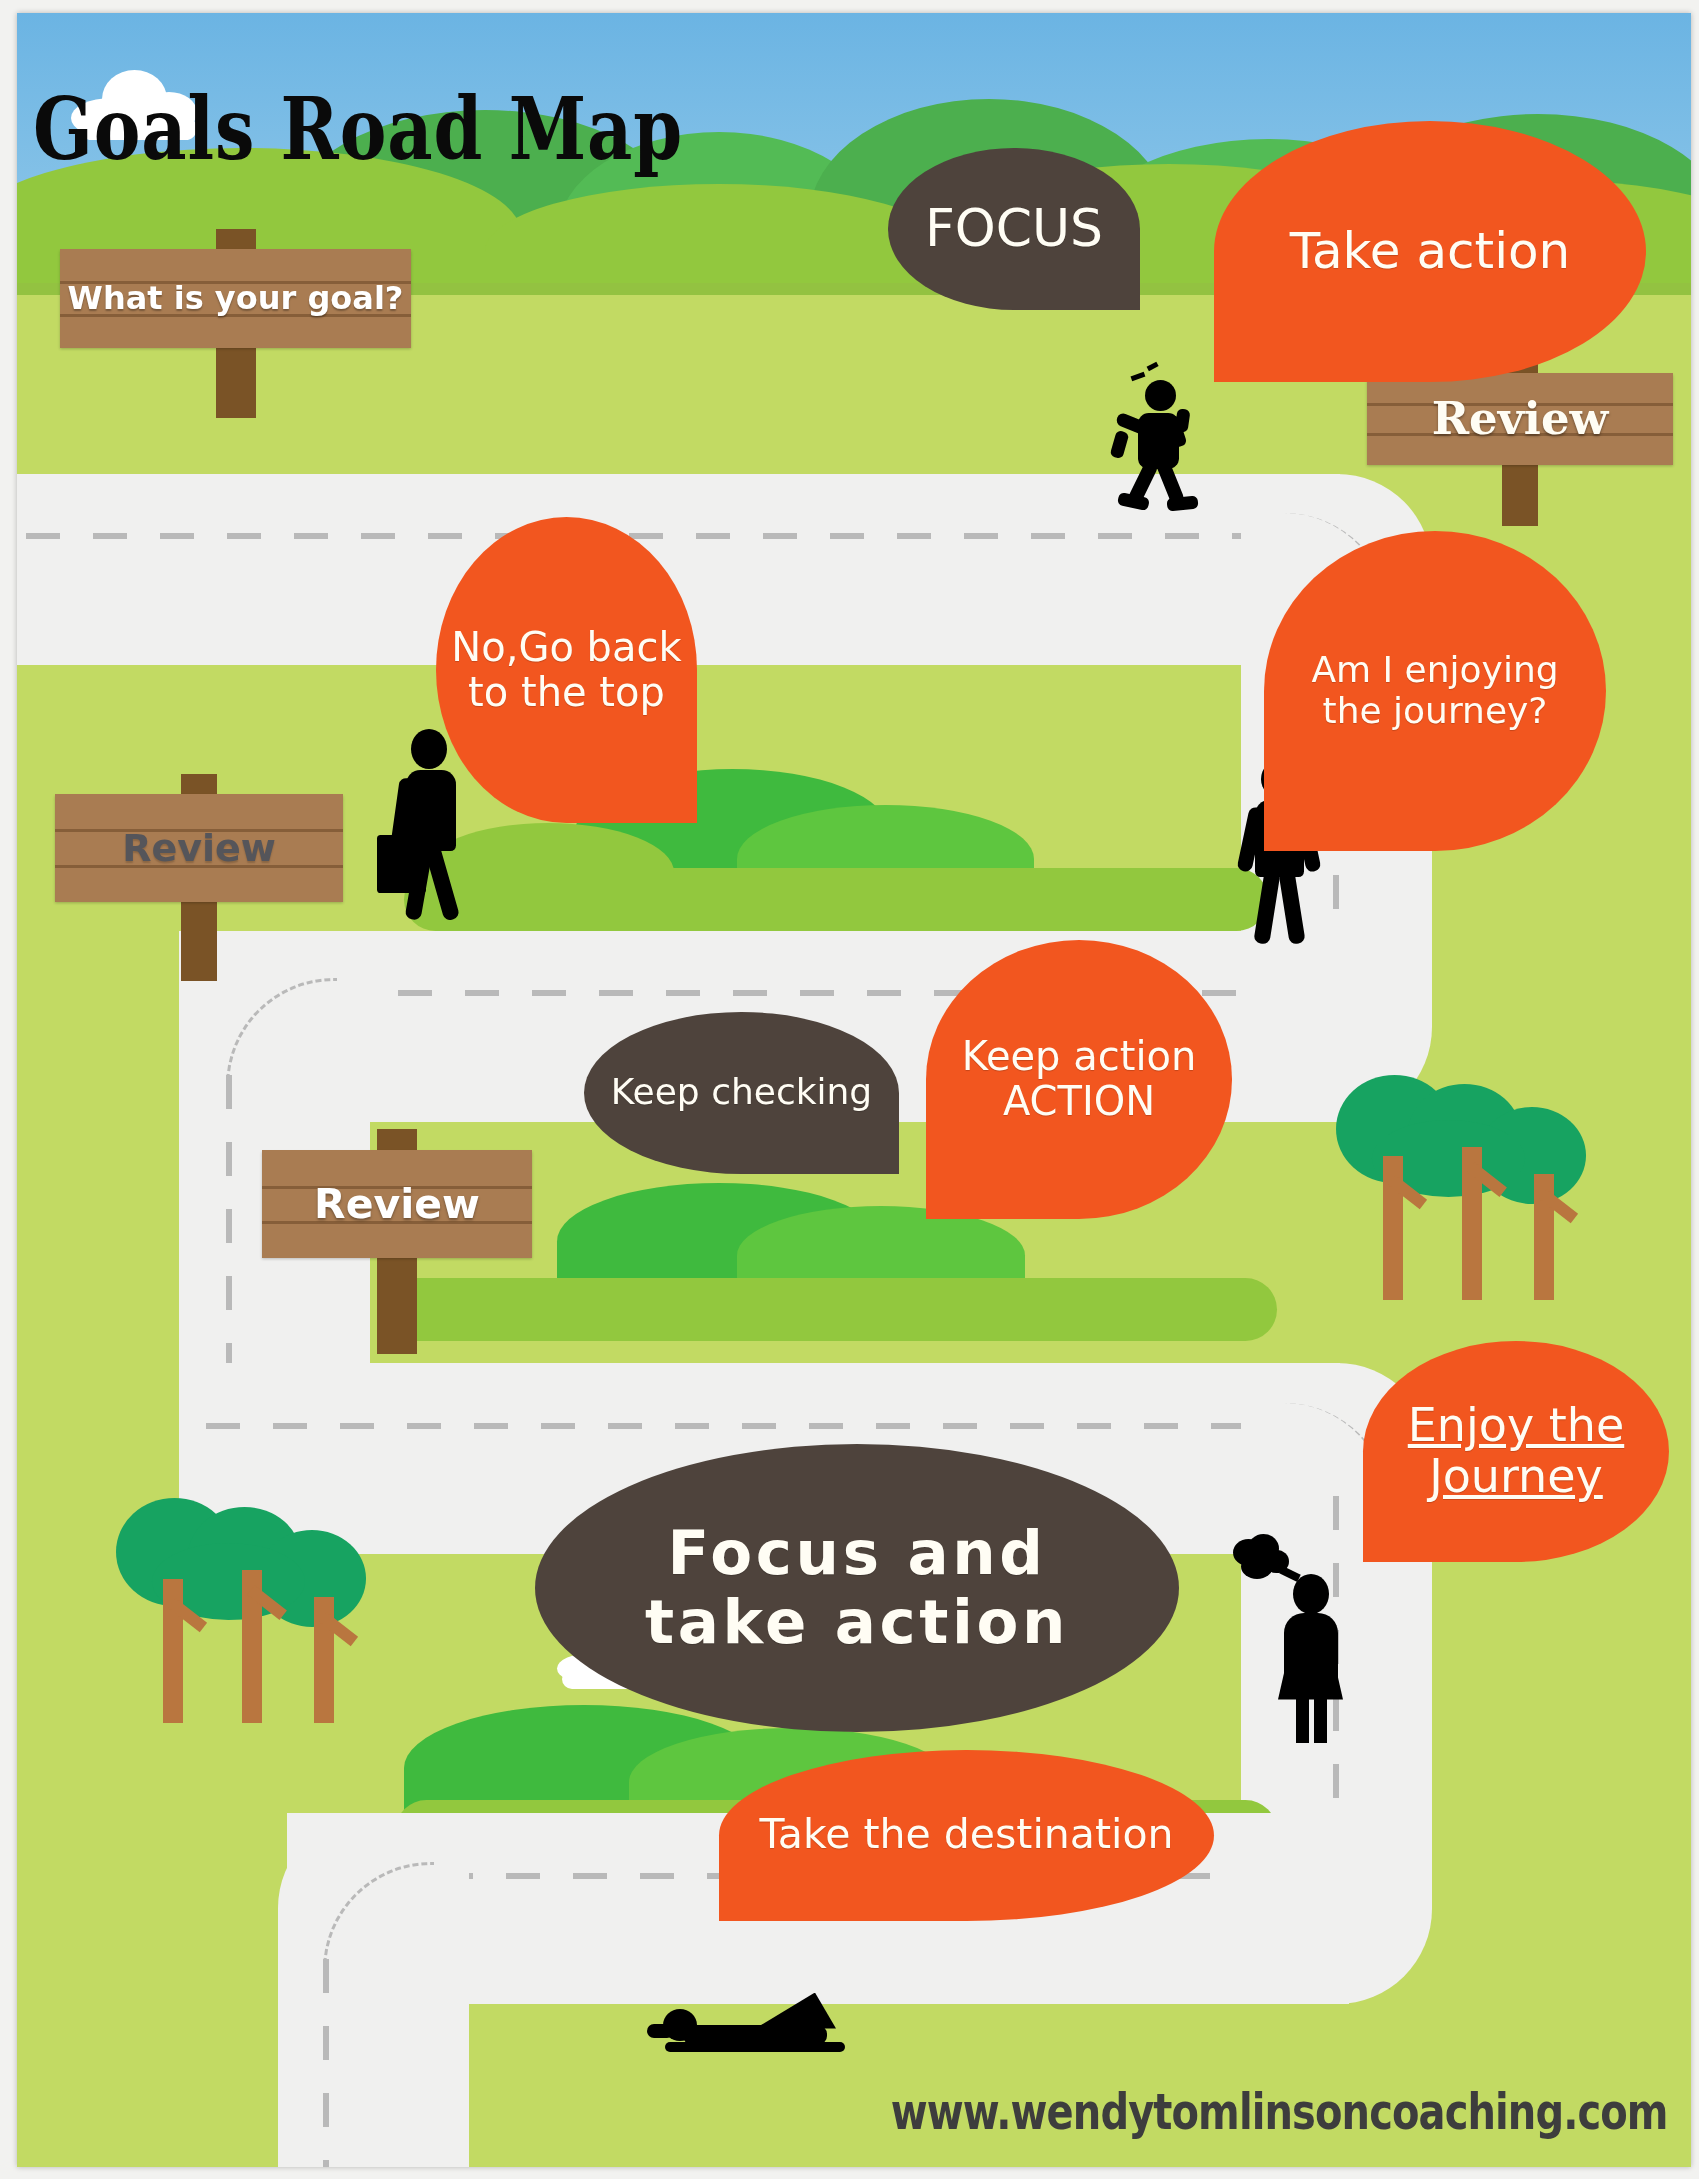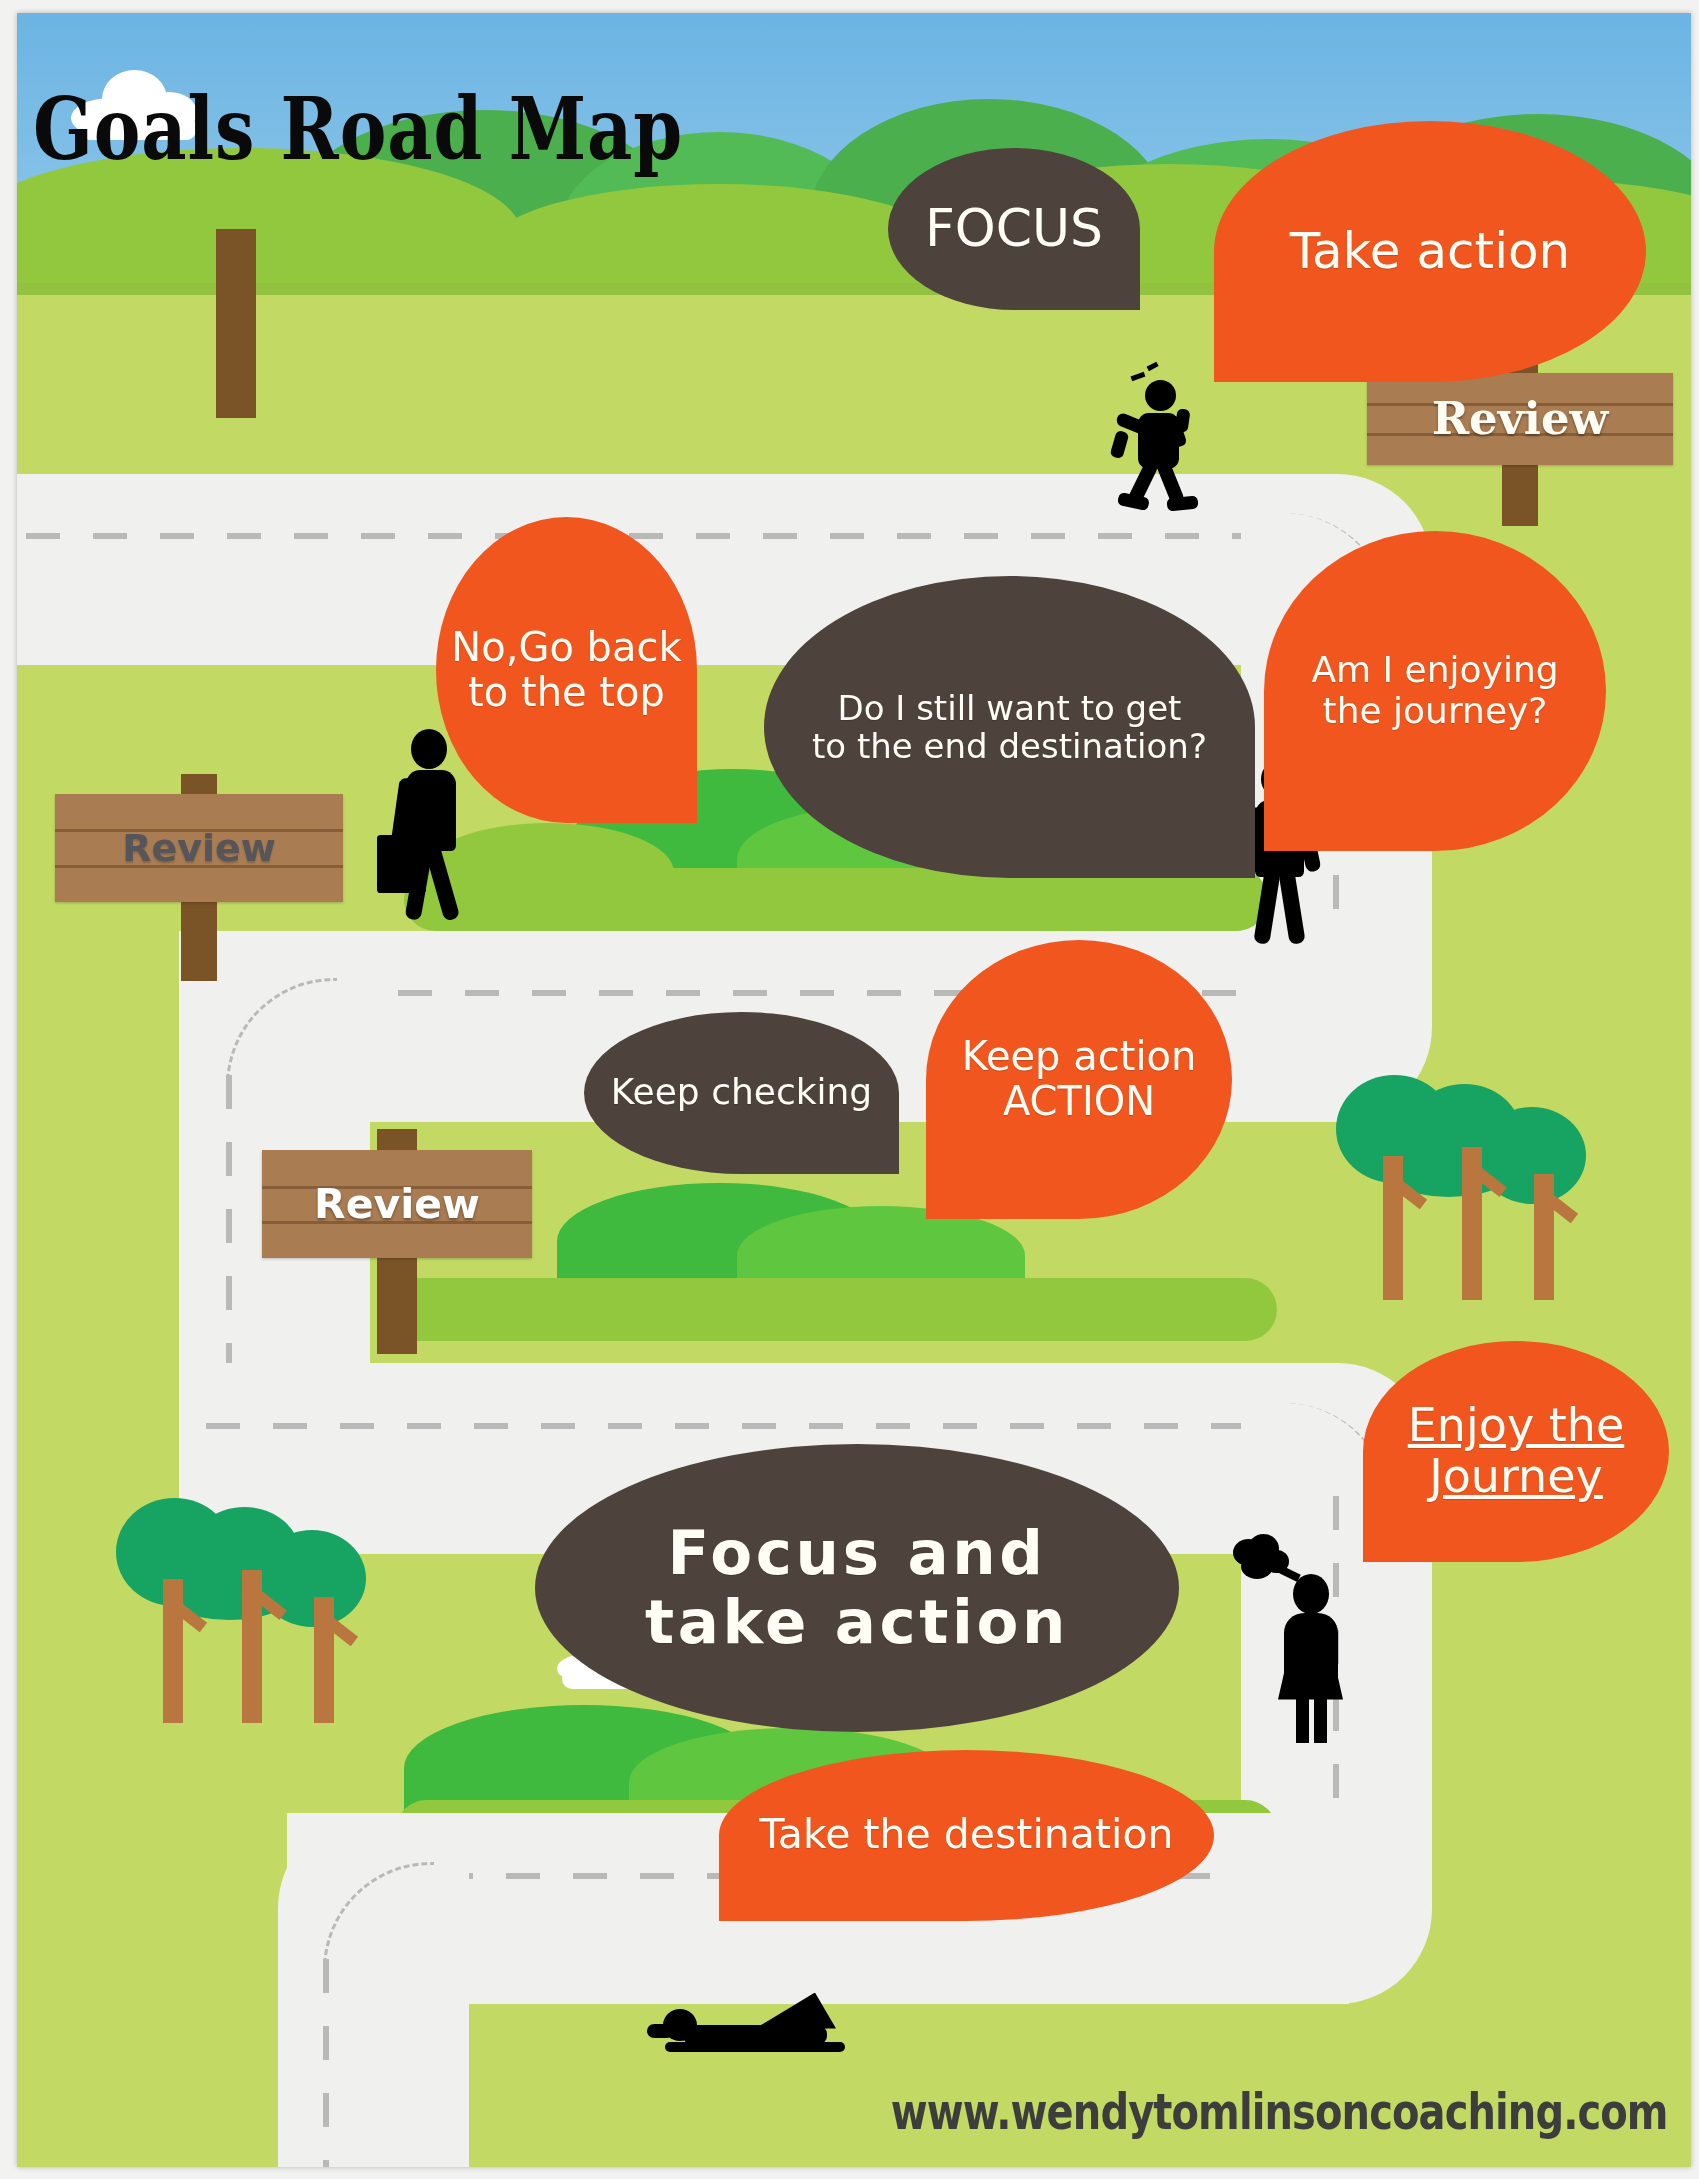--- a/index.html
+++ b/index.html
@@ -253,20 +253,23 @@
     <div class="pblk" style="left:0;top:31px;width:27px;height:14.4px;border-radius:7.2px;"></div>
     <div class="pblk" style="left:36px;top:32px;width:144px;height:20px;border-radius:9px;"></div>
     <div class="pblk" style="left:108px;top:0;width:81px;height:36px;clip-path:polygon(0 100%,74% 0,100% 100%);"></div>
     <div class="pblk" style="left:18px;top:49px;width:180px;height:10.8px;border-radius:5.4px;"></div>
   </div>
 
   <div id="title">Goals Road Map</div>
 
   <div class="sign" style="left:43px;top:216px;width:351px;height:189px;">
     <div class="post" style="top:0;width:40px;height:189px;"></div>
+    <div class="board" style="top:20px;height:99px;">
+      <span class="label" style="font-family:'DejaVu Sans',sans-serif;font-weight:700;font-size:32px;color:#ffffff;text-shadow:0 1.8px 1.8px rgba(0,0,0,.3);">What is your goal?</span>
+    </div>
   </div>
 
   <div class="sign" style="left:1350px;top:342px;width:306px;height:171px;">
     <div class="post" style="top:0;width:36px;height:171px;"></div>
     <div class="board" style="top:18px;height:92px;">
       <span class="label" style="font-family:'DejaVu Serif',serif;font-weight:700;font-size:45px;color:#fffdf4;text-shadow:0 1.8px 2.7px rgba(0,0,0,.35);">Review</span>
     </div>
   </div>
 
   <div class="sign" style="left:38px;top:761px;width:288px;height:207px;">
@@ -284,22 +287,20 @@
   </div>
 
   <div class="bubble b-dark sq-br" style="left:871px;top:135px;width:252px;height:162px;font-size:52px;">FOCUS</div>
 
   <div class="bubble b-orange sq-bl" style="left:1197px;top:108px;width:432px;height:261px;font-size:50px;">Take action</div>
 
 
   <div class="bubble b-orange sq-br" style="left:419px;top:504px;width:261px;height:306px;font-size:40px;white-space:pre-line;">No,Go back
 to the top</div>
 
-  <div class="bubble b-dark sq-br" style="left:747px;top:563px;width:491px;height:302px;font-size:34px;white-space:pre-line;">Do I still want to get
-to the end destination?</div>
 
   <div class="bubble b-orange sq-bl" style="left:1247px;top:518px;width:342px;height:320px;font-size:36px;white-space:pre-line;">Am I enjoying
 the journey?</div>
 
   <div class="bubble b-dark sq-br" style="left:567px;top:999px;width:315px;height:162px;font-size:36px;">Keep checking</div>
 
   <div class="bubble b-orange sq-bl" style="left:909px;top:927px;width:306px;height:279px;font-size:40px;white-space:pre-line;">Keep action
 ACTION</div>
 
   <div class="bubble b-dark ell" style="left:518px;top:1431px;width:644px;height:288px;font-size:61px;white-space:pre-line;letter-spacing:3.6px;font-weight:700;">Focus and

